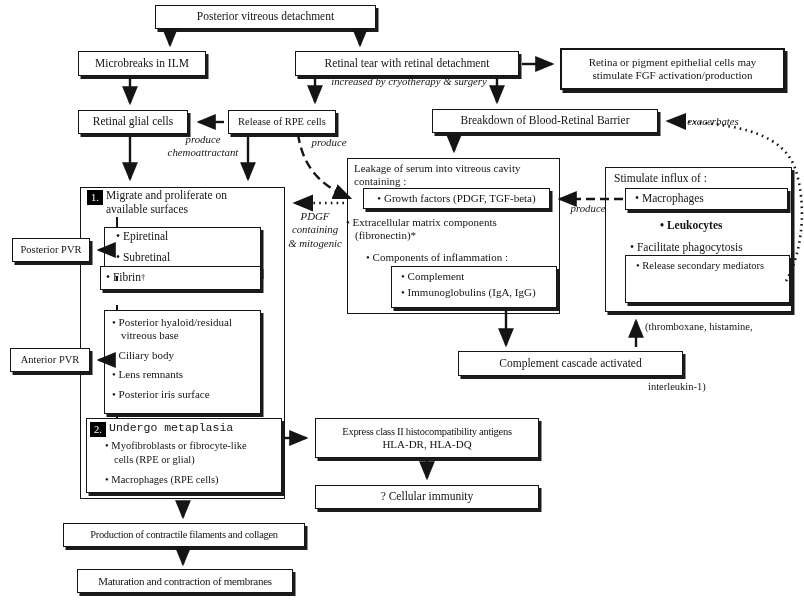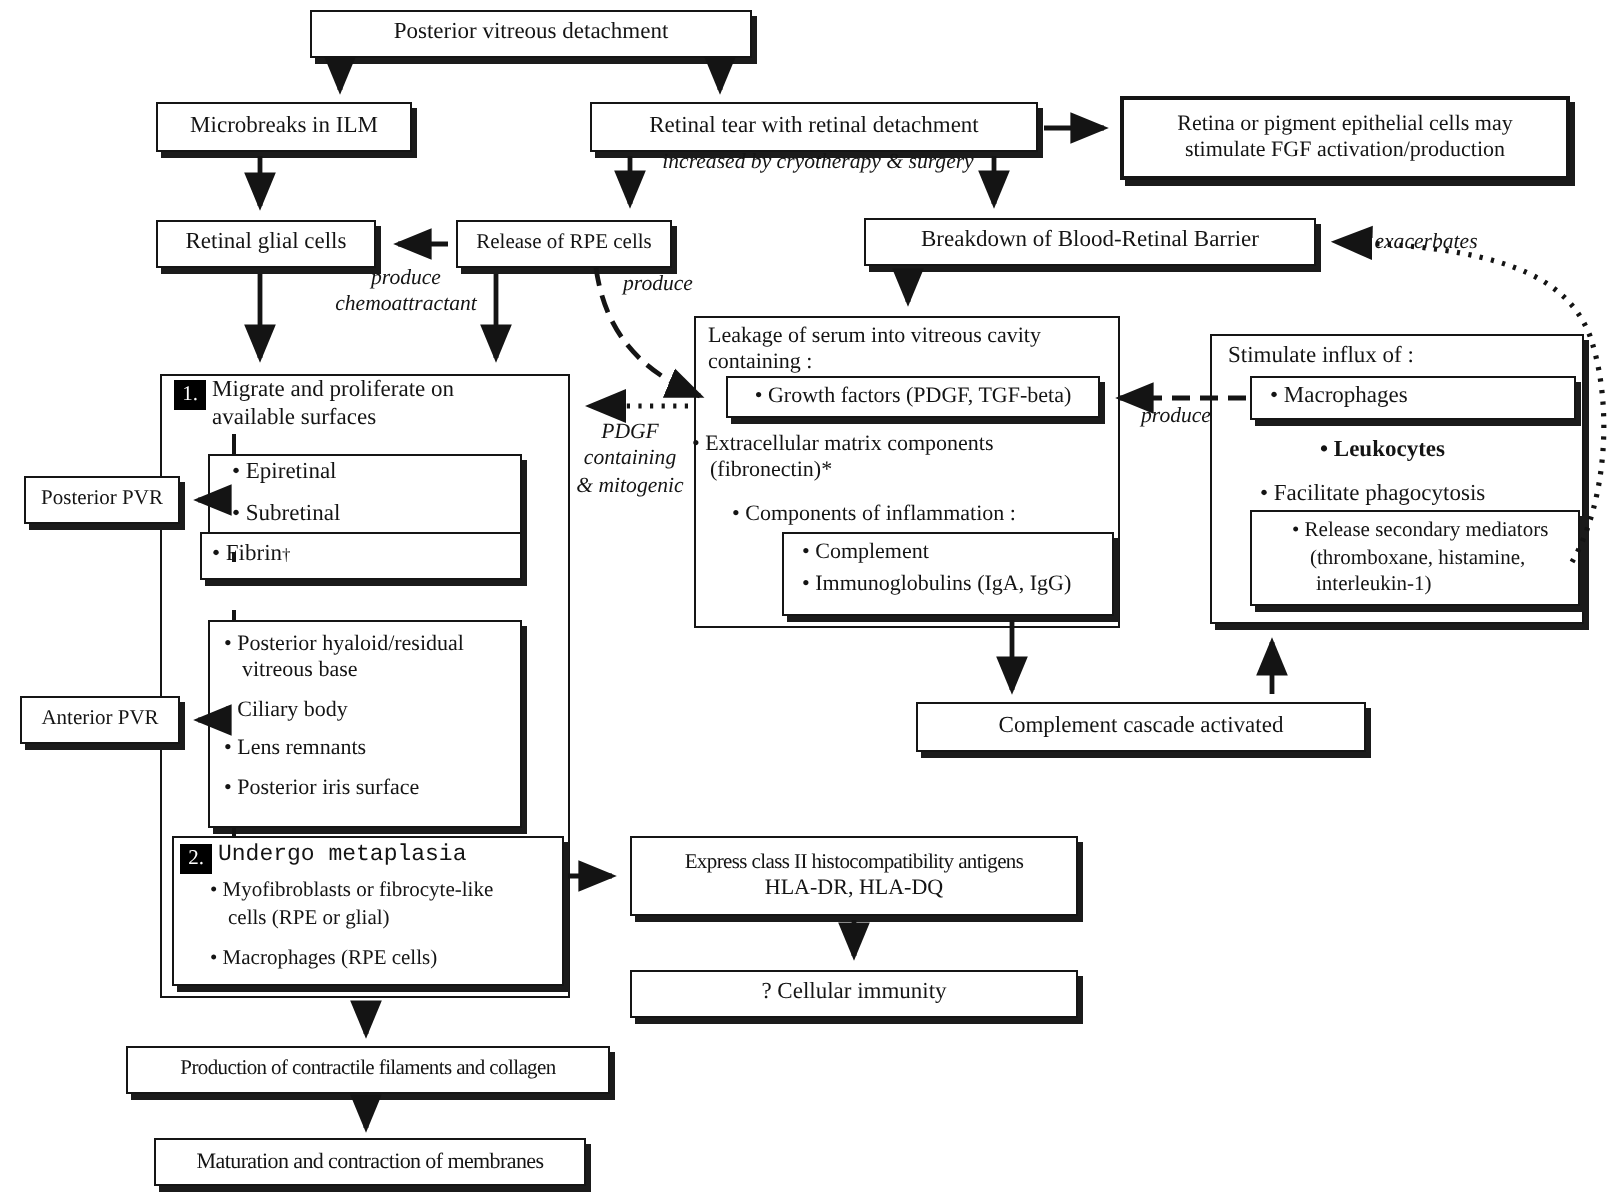--- a/index.html
+++ b/index.html
@@ -59,21 +59,21 @@
   <div class="txt f11 nw" style="left:366px;top:251px;">• Components of inflammation :</div>
   <div class="box col leftal f11" style="left:391px;top:266px;width:166px;height:42px;align-items:flex-start;padding:3px 4px 3px 9px;">
     <div class="nw">• Complement</div>
     <div class="nw" style="margin-top:3px;">• Immunoglobulins (IgA, IgG)</div>
   </div>
 
   <div class="txt nw" style="left:614px;top:172px;">Stimulate influx of :</div>
   <div class="box leftal nw" style="left:625px;top:188px;width:163px;height:22px;padding-left:9px;">• Macrophages</div>
   <div class="txt nw" style="left:660px;top:219px;font-weight:bold;">• Leukocytes</div>
   <div class="txt nw" style="left:630px;top:241px;">• Facilitate phagocytosis</div>
-  <div class="box col leftal f10" style="left:625px;top:255px;width:165px;height:48px;align-items:flex-start;padding:3px 3px 3px 20px;line-height:1.3;">
+  <div class="box col leftal f10" style="left:625px;top:255px;width:165px;height:48px;align-items:flex-start;padding:3px 3px 3px 10px;line-height:1.3;gap:47px;">
     <div class="nw">• Release secondary mediators</div>
     <div class="nw cont">(thromboxane, histamine,</div>
     <div class="nw" style="padding-left:12px;">interleukin-1)</div>
   </div>
 
   <div class="box" style="left:458px;top:351px;width:225px;height:25px;">Complement cascade activated</div>
 
   <div class="badge" style="left:87px;top:190px;">1.</div>
   <div class="txt" style="left:106px;top:189px;width:162px;">Migrate and proliferate on available surfaces</div>
   <div class="box col leftal" style="left:104px;top:227px;width:157px;height:49px;align-items:flex-start;padding-left:11px;">

